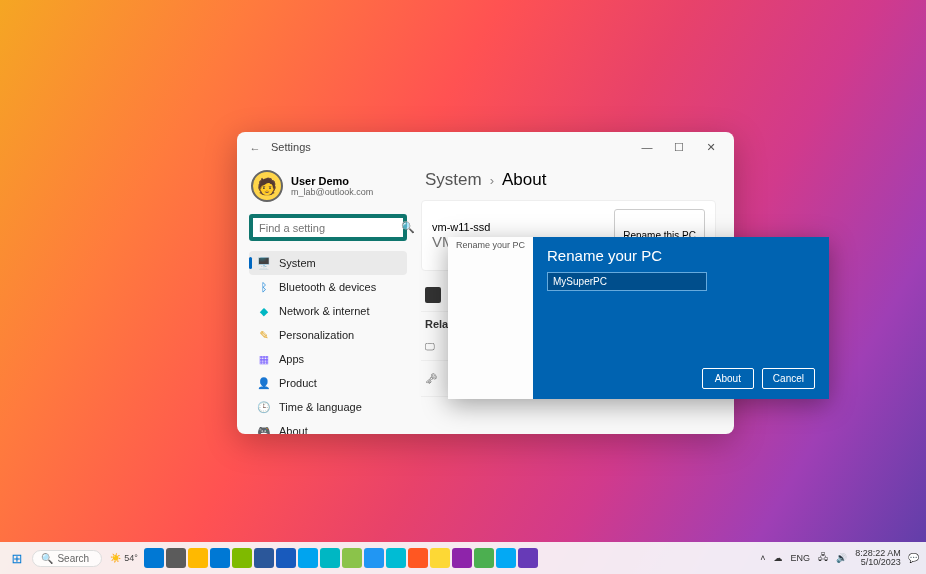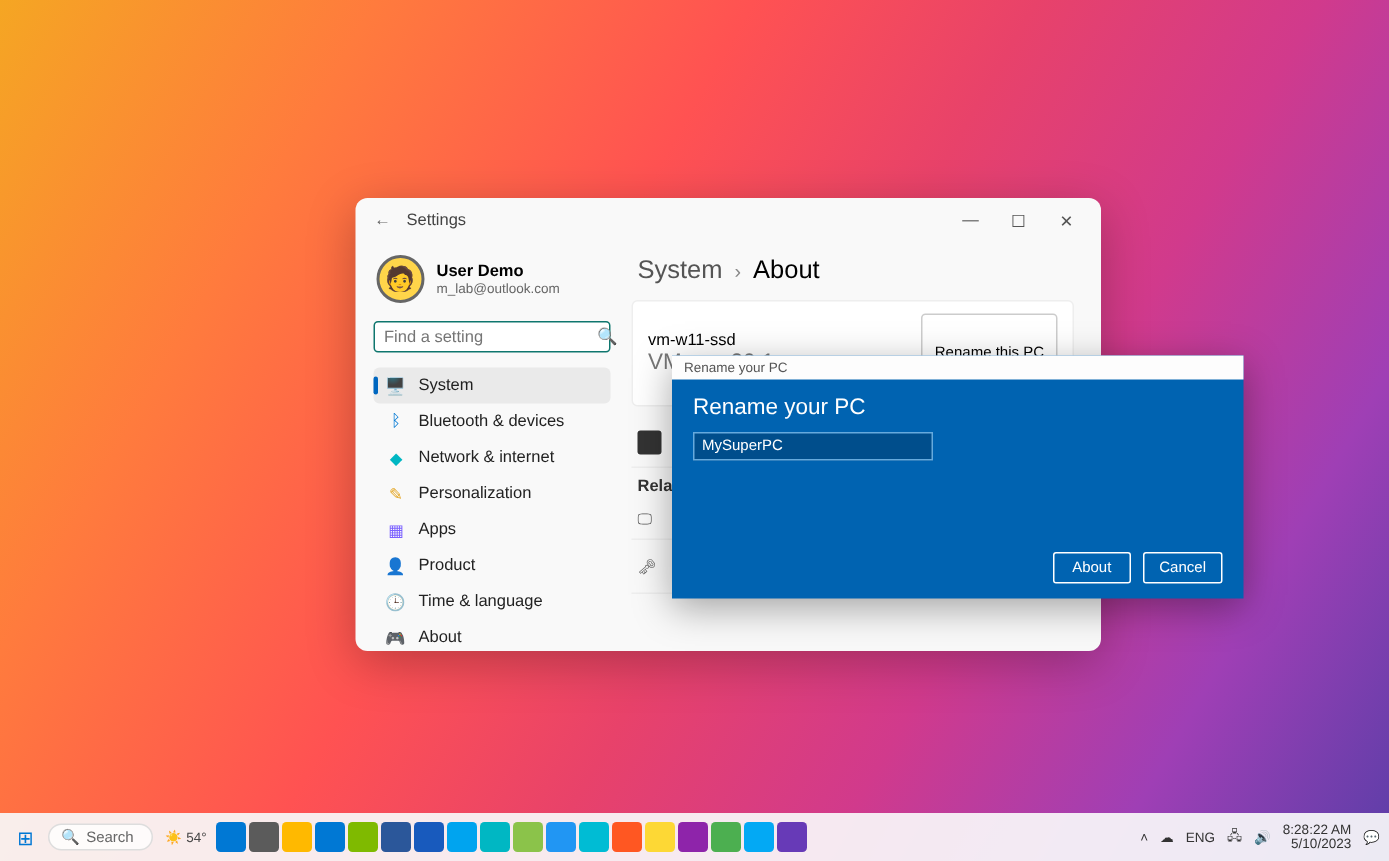--- a/index.html
+++ b/index.html
@@ -10,21 +10,21 @@
 .titlebar .title{margin-left:6px}
 .winctrls{margin-left:auto;display:flex;gap:2px}
 .winctrls div{width:30px;height:24px;display:flex;align-items:center;justify-content:center;color:#555;font-size:11px;cursor:pointer}
 .winbody{flex:1;display:flex;overflow:hidden}
 .sidebar{width:178px;padding:4px 8px 8px 12px;display:flex;flex-direction:column;gap:2px;overflow:hidden}
 .user-row{display:flex;align-items:center;gap:8px;padding:4px 2px 10px 2px}
 .avatar{width:32px;height:32px;border-radius:50%;background:#ffd54a;display:flex;align-items:center;justify-content:center;font-size:16px;border:2px solid #666}
 .user-txt{font-size:11px;line-height:1.15}
 .user-txt .name{font-weight:700}
 .user-txt .email{font-size:9px;color:#666}
-.search{display:flex;align-items:center;background:#fff;border:1px solid #0f766e;border-radius:3px;padding:3px 6px;margin-bottom:8px}
+.search{display:flex;align-items:center;background:#fff;border:4px solid #0f766e;border-radius:3px;padding:3px 6px;margin-bottom:8px}
 .search input{border:0;outline:0;flex:1;font-size:11px;background:transparent}
 .search .sicon{color:#666;font-size:11px}
 .nav-item{display:flex;align-items:center;gap:8px;padding:5px 8px;border-radius:4px;font-size:11px;color:#222;cursor:pointer;position:relative}
 .nav-item.active{background:#eaeaea}
 .nav-item.active::before{content:"";position:absolute;left:0;top:6px;bottom:6px;width:3px;background:#0067c0;border-radius:2px}
 .nicon{width:14px;height:14px;display:flex;align-items:center;justify-content:center;font-size:11px}
 .content{flex:1;padding:6px 18px 0 6px;overflow:hidden}
 .breadcrumb{display:flex;align-items:center;gap:8px;font-size:17px;margin:2px 0 10px 4px}
 .breadcrumb .b1{color:#555;font-weight:400}
 .breadcrumb .sep{color:#888;font-size:13px}
@@ -34,21 +34,21 @@
 .ch-txt .t{font-size:11px;font-weight:500}
 .ch-txt .s{font-size:15px;color:#777}
 .rename-btn{font-size:10px;padding:20px 8px;background:#fff;border:1px solid #ccc;border-radius:3px;cursor:pointer}
 .spec-row{display:flex;align-items:center;gap:10px;padding:8px 4px;border-bottom:1px solid #eee;font-size:11px}
 .spec-icon{width:16px;height:16px;background:#333;border-radius:2px}
 .section-label{font-size:11px;font-weight:600;margin:6px 0 4px 4px;color:#333}
 .related-row{display:flex;align-items:center;gap:10px;padding:7px 4px;font-size:10px;color:#333;border-bottom:1px solid #eee}
 .related-row .ricon{width:14px;color:#555}
 .related-row .sub{font-size:9px;color:#777}
 
-.dialog{position:absolute;left:448px;top:237px;width:381px;height:162px;background:#0063b1;color:#fff;box-shadow:0 6px 24px rgba(0,0,0,.35);display:flex;flex-direction:column}
+.dialog{position:absolute;left:448px;top:237px;width:381px;height:162px;background:#0063b1;color:#fff;box-shadow:0 6px 24px rgba(0,0,0,.35);display:flex;}
 .dlg-caption{font-size:9px;color:#555;background:#fdfdfd;padding:3px 8px}
 .dlg-body{flex:1;padding:10px 14px;display:flex;flex-direction:column}
 .dlg-title{font-size:15px;font-weight:400;margin-bottom:8px}
 .dlg-sub{font-size:10px;margin-bottom:10px}
 .dlg-cur{font-size:10px;margin-bottom:4px}
 .dlg-input{width:160px;background:#004e8c;border:1px solid #66aadd;color:#fff;font-size:10px;padding:3px 5px;outline:none}
 .dlg-btns{margin-top:auto;display:flex;gap:8px;justify-content:flex-end}
 .dlg-btn{min-width:52px;text-align:center;font-size:10px;padding:4px 10px;border:1px solid #fff;background:transparent;color:#fff;cursor:pointer;border-radius:2px}
 
 .taskbar{position:absolute;left:0;right:0;bottom:0;height:32px;background:rgba(248,248,250,.92);display:flex;align-items:center;padding:0 6px;font-size:10px;color:#333}

